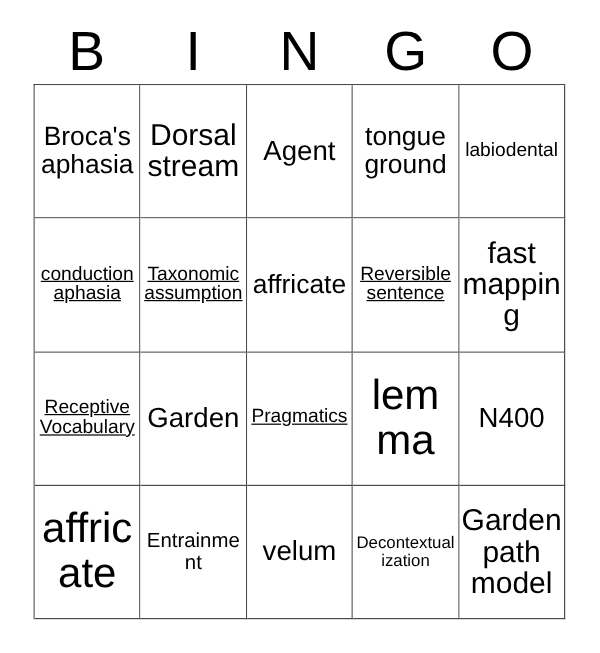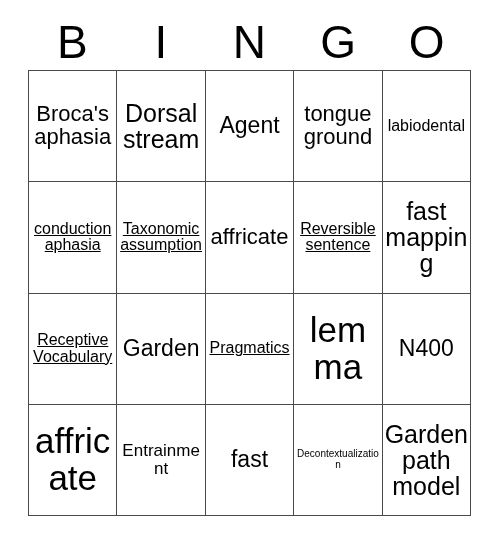--- a/index.html
+++ b/index.html
@@ -90,21 +90,21 @@
   }
 
   
   .fs-xxl  { font-size: 23px; }
   .fs-xl   { font-size: 35px; }
   .fs-lg   { font-size: 25px; }
   .fs-md   { font-size: 22px; }
   .fs-sm   { font-size: 16px; text-decoration: underline; }
   .fs-xs   { font-size: 16px; }
   .fs-xxs  { font-size: 17px; }
-  .fs-tiny { font-size: 10px; }
+  .fs-tiny { font-size: 14px; }
 </style>
 </head>
 <body>
 
 <div id="bingo-card">
 
   <div id="header-row">
     <div class="header-letter">B</div>
     <div class="header-letter">I</div>
     <div class="header-letter">N</div>
@@ -170,21 +170,21 @@
 
 
     <div class="grid-row">
       <div class="grid-cell">
           <span class="cell-text fs-xl">affricate</span>
         </div>
       <div class="grid-cell">
           <span class="cell-text fs-xxs">Entrainment</span>
         </div>
       <div class="grid-cell">
-          <span class="cell-text fs-xxl">fast</span>
+          <span class="cell-text fs-xxl">velum</span>
         </div>
       <div class="grid-cell">
           <span class="cell-text fs-tiny">Decontextualization</span>
         </div>
       <div class="grid-cell">
           <span class="cell-text fs-lg">Garden path model</span>
         </div>
     </div>
 
   </div>

